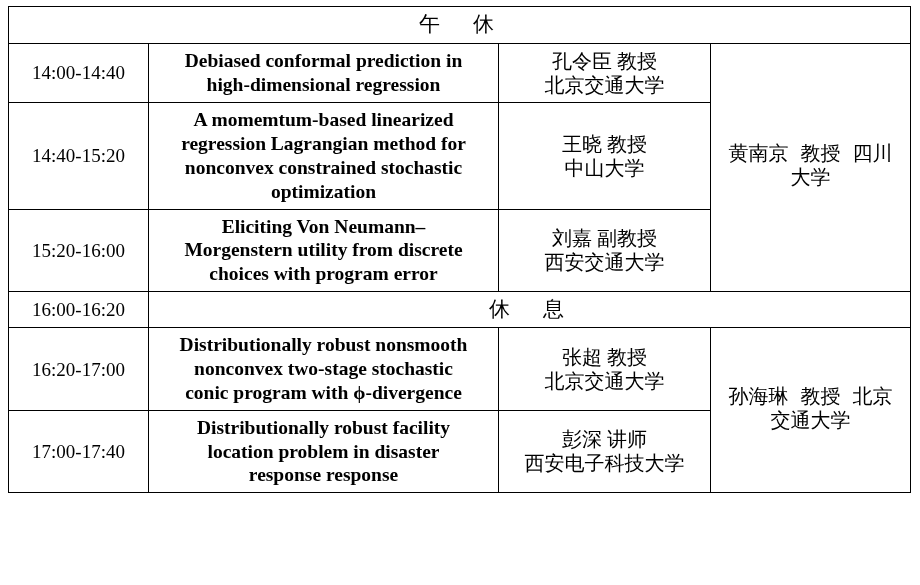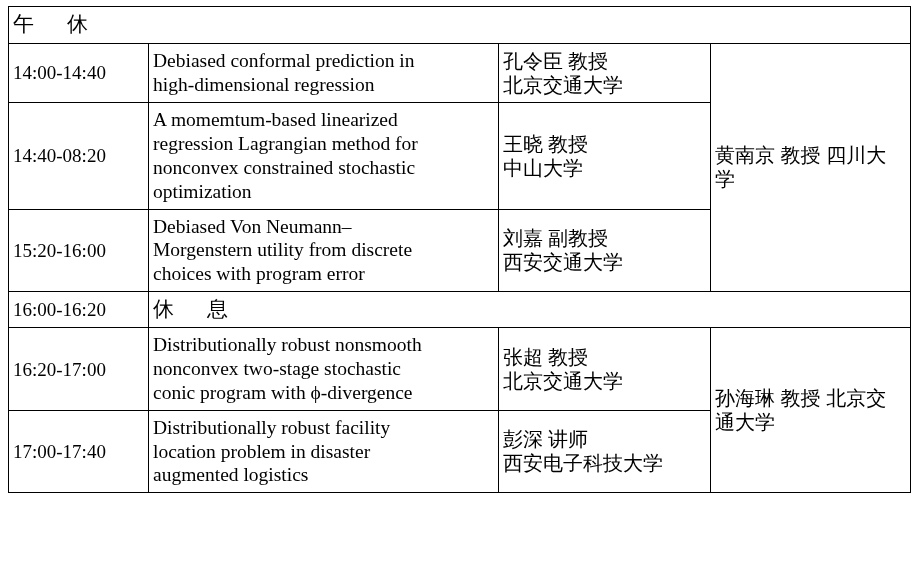--- a/index.html
+++ b/index.html
@@ -21,58 +21,60 @@
     box-sizing: border-box;
     padding: 6px 10px 6px 8px;
   }
   table.schedule {
     border-collapse: collapse;
     width: 902px;
     table-layout: fixed;
   }
   table.schedule td {
     border: 1px solid #000000;
+    text-align: center;
     vertical-align: middle;
-    padding: 5px 4px;
+    padding: 5px 10px;
     line-height: 1.22;
   }
   col.c-time { width: 140px; }
   col.c-title { width: 350px; }
   col.c-speaker { width: 212px; }
   col.c-chair { width: 200px; }
 
   .cell-time {
     font-family: "Liberation Serif", serif;
     font-size: 19px;
     letter-spacing: 0px;
     white-space: nowrap;
     margin-top: 8px;
   }
   .cell-title {
     font-family: "Liberation Serif", serif;
     font-size: 19.5px;
     line-height: 1.24;
     padding-left: 10px;
     padding-right: 10px;
+    font-weight: bold;
   }
   .cell-cn {
     font-family: Liberation Serif, serif;
     font-size: 20px;
     line-height: 1.32;
   }
   .cell-cn .line { display: block; white-space: nowrap; }
   .banner {
     font-family: "DejaVu Serif", "Liberation Serif", serif;
     font-size: 21px;
     letter-spacing: 6px;
   }
   .row-break td { padding-top: 8px; padding-bottom: 8px; }
   .row-lunch td { padding-top: 9px; padding-bottom: 9px; }
   .chair-cell {
-    font-family: Liberation Sans, sans-serif;
+    font-family: Liberation Mono, monospace;
     font-size: 20px;
     line-height: 1.35;
   }
 </style>
 </head>
 <body>
 
 <div class="sheet">
   <table class="schedule">
     <colgroup>
@@ -97,37 +99,37 @@
           <span class="line">孔令臣 教授</span>
           <span class="line">北京交通大学</span>
         </td>
         <td class="chair-cell" rowspan="3">
           <span class="line">黄南京 教授</span>
           <span class="line">四川大学</span>
         </td>
       </tr>
 
       <tr>
-        <td class="cell-time">14:40-08:20</td>
+        <td class="cell-time">14:40-15:20</td>
         <td class="cell-title">
           <span>A momemtum-based linearized</span><br>
           <span>regression Lagrangian method for</span><br>
           <span>nonconvex constrained stochastic</span><br>
           <span>optimization</span>
         </td>
         <td class="cell-cn">
           <span class="line">王晓 教授</span>
           <span class="line">中山大学</span>
         </td>
       </tr>
 
       <tr>
         <td class="cell-time">15:20-16:00</td>
         <td class="cell-title">
-          <span>Debiased Von Neumann–</span><br>
+          <span>Eliciting Von Neumann–</span><br>
           <span>Morgenstern utility from discrete</span><br>
           <span>choices with program error</span>
         </td>
         <td class="cell-cn">
           <span class="line">刘嘉 副教授</span>
           <span class="line">西安交通大学</span>
         </td>
       </tr>
 
       <tr class="row-break">
@@ -150,21 +152,21 @@
           <span class="line">孙海琳 教授</span>
           <span class="line">北京交通大学</span>
         </td>
       </tr>
 
       <tr>
         <td class="cell-time">17:00-17:40</td>
         <td class="cell-title">
           <span>Distributionally robust facility</span><br>
           <span>location problem in disaster</span><br>
-          <span>augmented logistics</span>
+          <span>response response</span>
         </td>
         <td class="cell-cn">
           <span class="line">彭深 讲师</span>
           <span class="line">西安电子科技大学</span>
         </td>
       </tr>
 
     </tbody>
   </table>
 </div>

